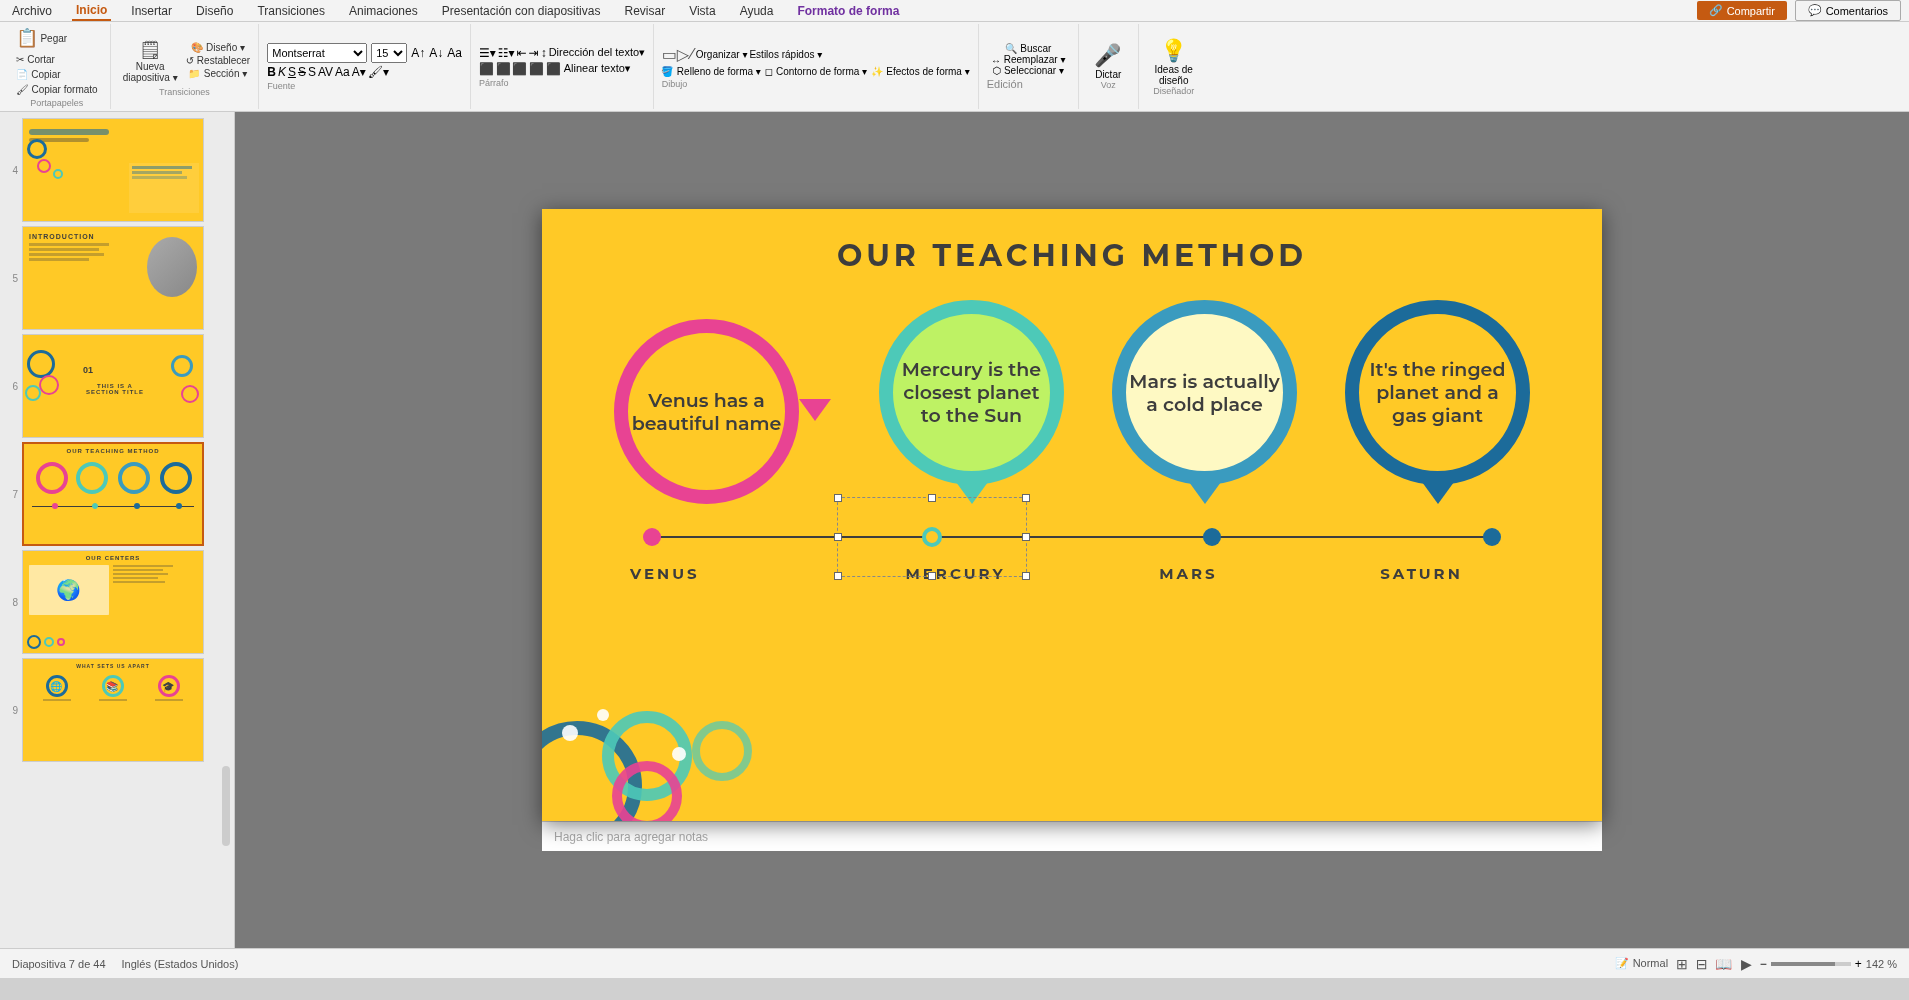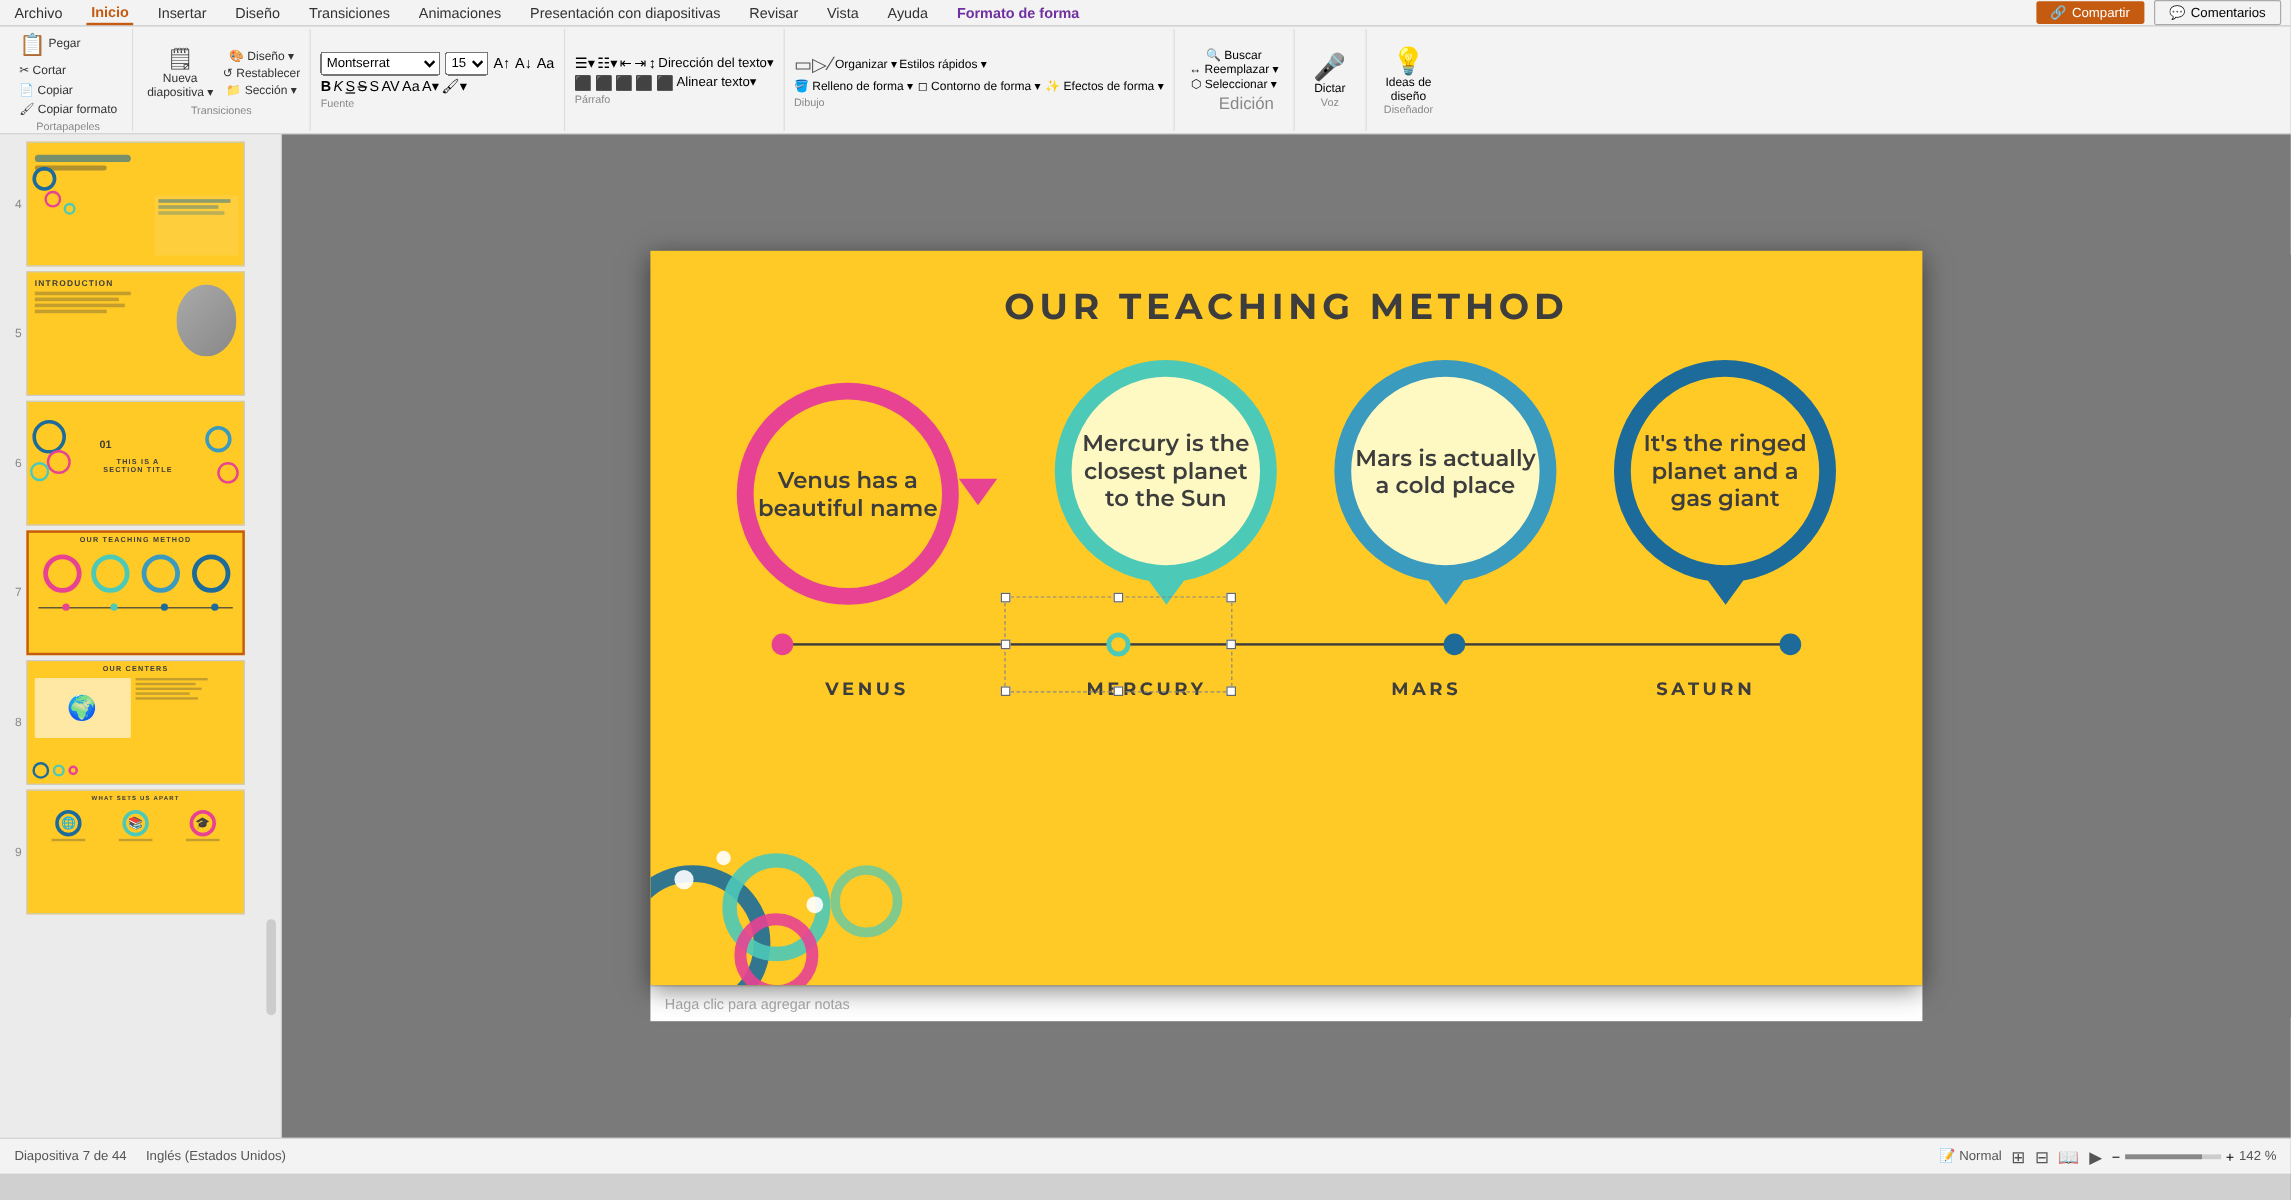--- a/index.html
+++ b/index.html
@@ -121,21 +121,21 @@
       <button style="background:none;border:none;cursor:pointer;font-size:10px;">◻ Contorno de forma ▾</button>
       <button style="background:none;border:none;cursor:pointer;font-size:10px;">✨ Efectos de forma ▾</button>
     </div>
     <div style="font-size:9px;color:#888;margin-top:2px;">Dibujo</div>
   </div>
 
   <div style="display:flex; flex-direction:column; border-right:1px solid #ddd; padding:2px 8px; justify-content:center; min-width:100px;">
     <button style="background:none;border:none;cursor:pointer;font-size:10px;">🔍 Buscar</button>
     <button style="background:none;border:none;cursor:pointer;font-size:10px;">↔ Reemplazar ▾</button>
     <button style="background:none;border:none;cursor:pointer;font-size:10px;">⬡ Seleccionar ▾</button>
-    <div style="font-size:14px;color:#888;margin-top:2px;margin-left:29px;">Edición</div>
+    <div style="font-size:11px;color:#888;margin-top:2px;">Edición</div>
   </div>
 
   <div style="display:flex; flex-direction:column; border-right:1px solid #ddd; padding:2px 8px; justify-content:center; min-width:60px; align-items:center;">
     <span style="font-size:22px;">🎤</span>
     <button style="background:none;border:none;cursor:pointer;font-size:10px;">Dictar</button>
     <div style="font-size:9px;color:#888;">Voz</div>
   </div>
 
   <div style="display:flex; flex-direction:column; padding:2px 8px; justify-content:center; min-width:70px; align-items:center;">
     <span style="font-size:22px;">💡</span>
@@ -279,21 +279,21 @@
       <div style="display:flex; justify-content:center; align-items:flex-end; gap:48px; margin-top:26px; padding:0 40px;">
 
         <div style="display:flex;flex-direction:row;align-items:center;">
           <div style="width:185px;height:185px;border-radius:50%;border:14px solid #e84393;background:#ffc926;display:flex;align-items:center;justify-content:center;text-align:center;font-size:19px;font-weight:600;color:#3d3d3d;font-family:'Montserrat','Segoe UI',Arial,sans-serif;">
             <span>Venus has a beautiful name</span>
           </div>
           <div style="width:0;height:0;border-left:16px solid transparent;border-right:16px solid transparent;border-top:22px solid #e84393;margin-top:-3px;"></div>
         </div>
 
         <div style="display:flex;flex-direction:column;align-items:center;">
-          <div style="width:185px;height:185px;border-radius:50%;border:14px solid #4dc9b8;background:#fef9c3;display:flex;align-items:center;justify-content:center;text-align:center;font-size:19px;font-weight:600;color:#3d3d3d;font-family:'Montserrat','Segoe UI',Arial,sans-serif;">
+          <div style="width:185px;height:185px;border-radius:50%;border:14px solid #4dc9b8;background:#bef264;display:flex;align-items:center;justify-content:center;text-align:center;font-size:19px;font-weight:600;color:#3d3d3d;font-family:'Montserrat','Segoe UI',Arial,sans-serif;">
             <span>Mercury is the closest planet to the Sun</span>
           </div>
           <div style="width:0;height:0;border-left:16px solid transparent;border-right:16px solid transparent;border-top:22px solid #4dc9b8;margin-top:-3px;"></div>
         </div>
 
         <div style="display:flex;flex-direction:column;align-items:center;">
           <div style="width:185px;height:185px;border-radius:50%;border:14px solid #3a9bbf;background:#fef9c3;display:flex;align-items:center;justify-content:center;text-align:center;font-size:19px;font-weight:600;color:#3d3d3d;font-family:'Montserrat','Segoe UI',Arial,sans-serif;">
             <span>Mars is actually a cold place</span>
           </div>
           <div style="width:0;height:0;border-left:16px solid transparent;border-right:16px solid transparent;border-top:22px solid #3a9bbf;margin-top:-3px;"></div>
@@ -327,21 +327,21 @@
             <div style="position:absolute;bottom:-4px;right:-4px;width:8px;height:8px;background:white;border:1px solid #666;"></div>
           </div>
         </div>
 
         <div style="position:absolute;top:50%;left:calc(50px + (100% - 100px) * 0.667);transform:translate(-50%,-50%);width:18px;height:18px;border-radius:50%;background:#1c6b9a;"></div>
 
         <div style="position:absolute;top:50%;right:50px;transform:translate(50%,-50%);width:18px;height:18px;border-radius:50%;background:#1c6b9a;"></div>
       </div>
 
       <div style="display:flex;justify-content:center;gap:48px;padding:0 40px;margin-top:2px;">
-        <div style="width:185px;text-align:center;font-size:15px;font-weight:700;color:#3d3d3d;letter-spacing:3px;font-family:'Montserrat','Segoe UI',Arial,sans-serif;">VENUS</div>
+        <div style="width:185px;text-align:left;font-size:15px;font-weight:700;color:#3d3d3d;letter-spacing:3px;font-family:'Montserrat','Segoe UI',Arial,sans-serif;">VENUS</div>
         <div style="width:185px;text-align:center;font-size:15px;font-weight:700;color:#3d3d3d;letter-spacing:3px;font-family:'Montserrat','Segoe UI',Arial,sans-serif;">MERCURY</div>
         <div style="width:185px;text-align:center;font-size:15px;font-weight:700;color:#3d3d3d;letter-spacing:3px;font-family:'Montserrat','Segoe UI',Arial,sans-serif;">MARS</div>
         <div style="width:185px;text-align:center;font-size:15px;font-weight:700;color:#3d3d3d;letter-spacing:3px;font-family:'Montserrat','Segoe UI',Arial,sans-serif;">SATURN</div>
       </div>
 
       <div style="position:absolute;bottom:0;left:0;width:220px;height:190px;overflow:hidden;">
         <div style="position:absolute;bottom:-30px;left:-30px;width:130px;height:130px;border-radius:50%;border:14px solid #1c6b9a;opacity:0.9;"></div>
         <div style="position:absolute;bottom:20px;left:60px;width:90px;height:90px;border-radius:50%;border:12px solid #4dc9b8;opacity:0.9;"></div>
         <div style="position:absolute;bottom:-10px;left:70px;width:70px;height:70px;border-radius:50%;border:10px solid #e84393;opacity:0.9;"></div>
         <div style="position:absolute;bottom:80px;left:20px;width:16px;height:16px;border-radius:50%;background:white;opacity:0.9;"></div>

